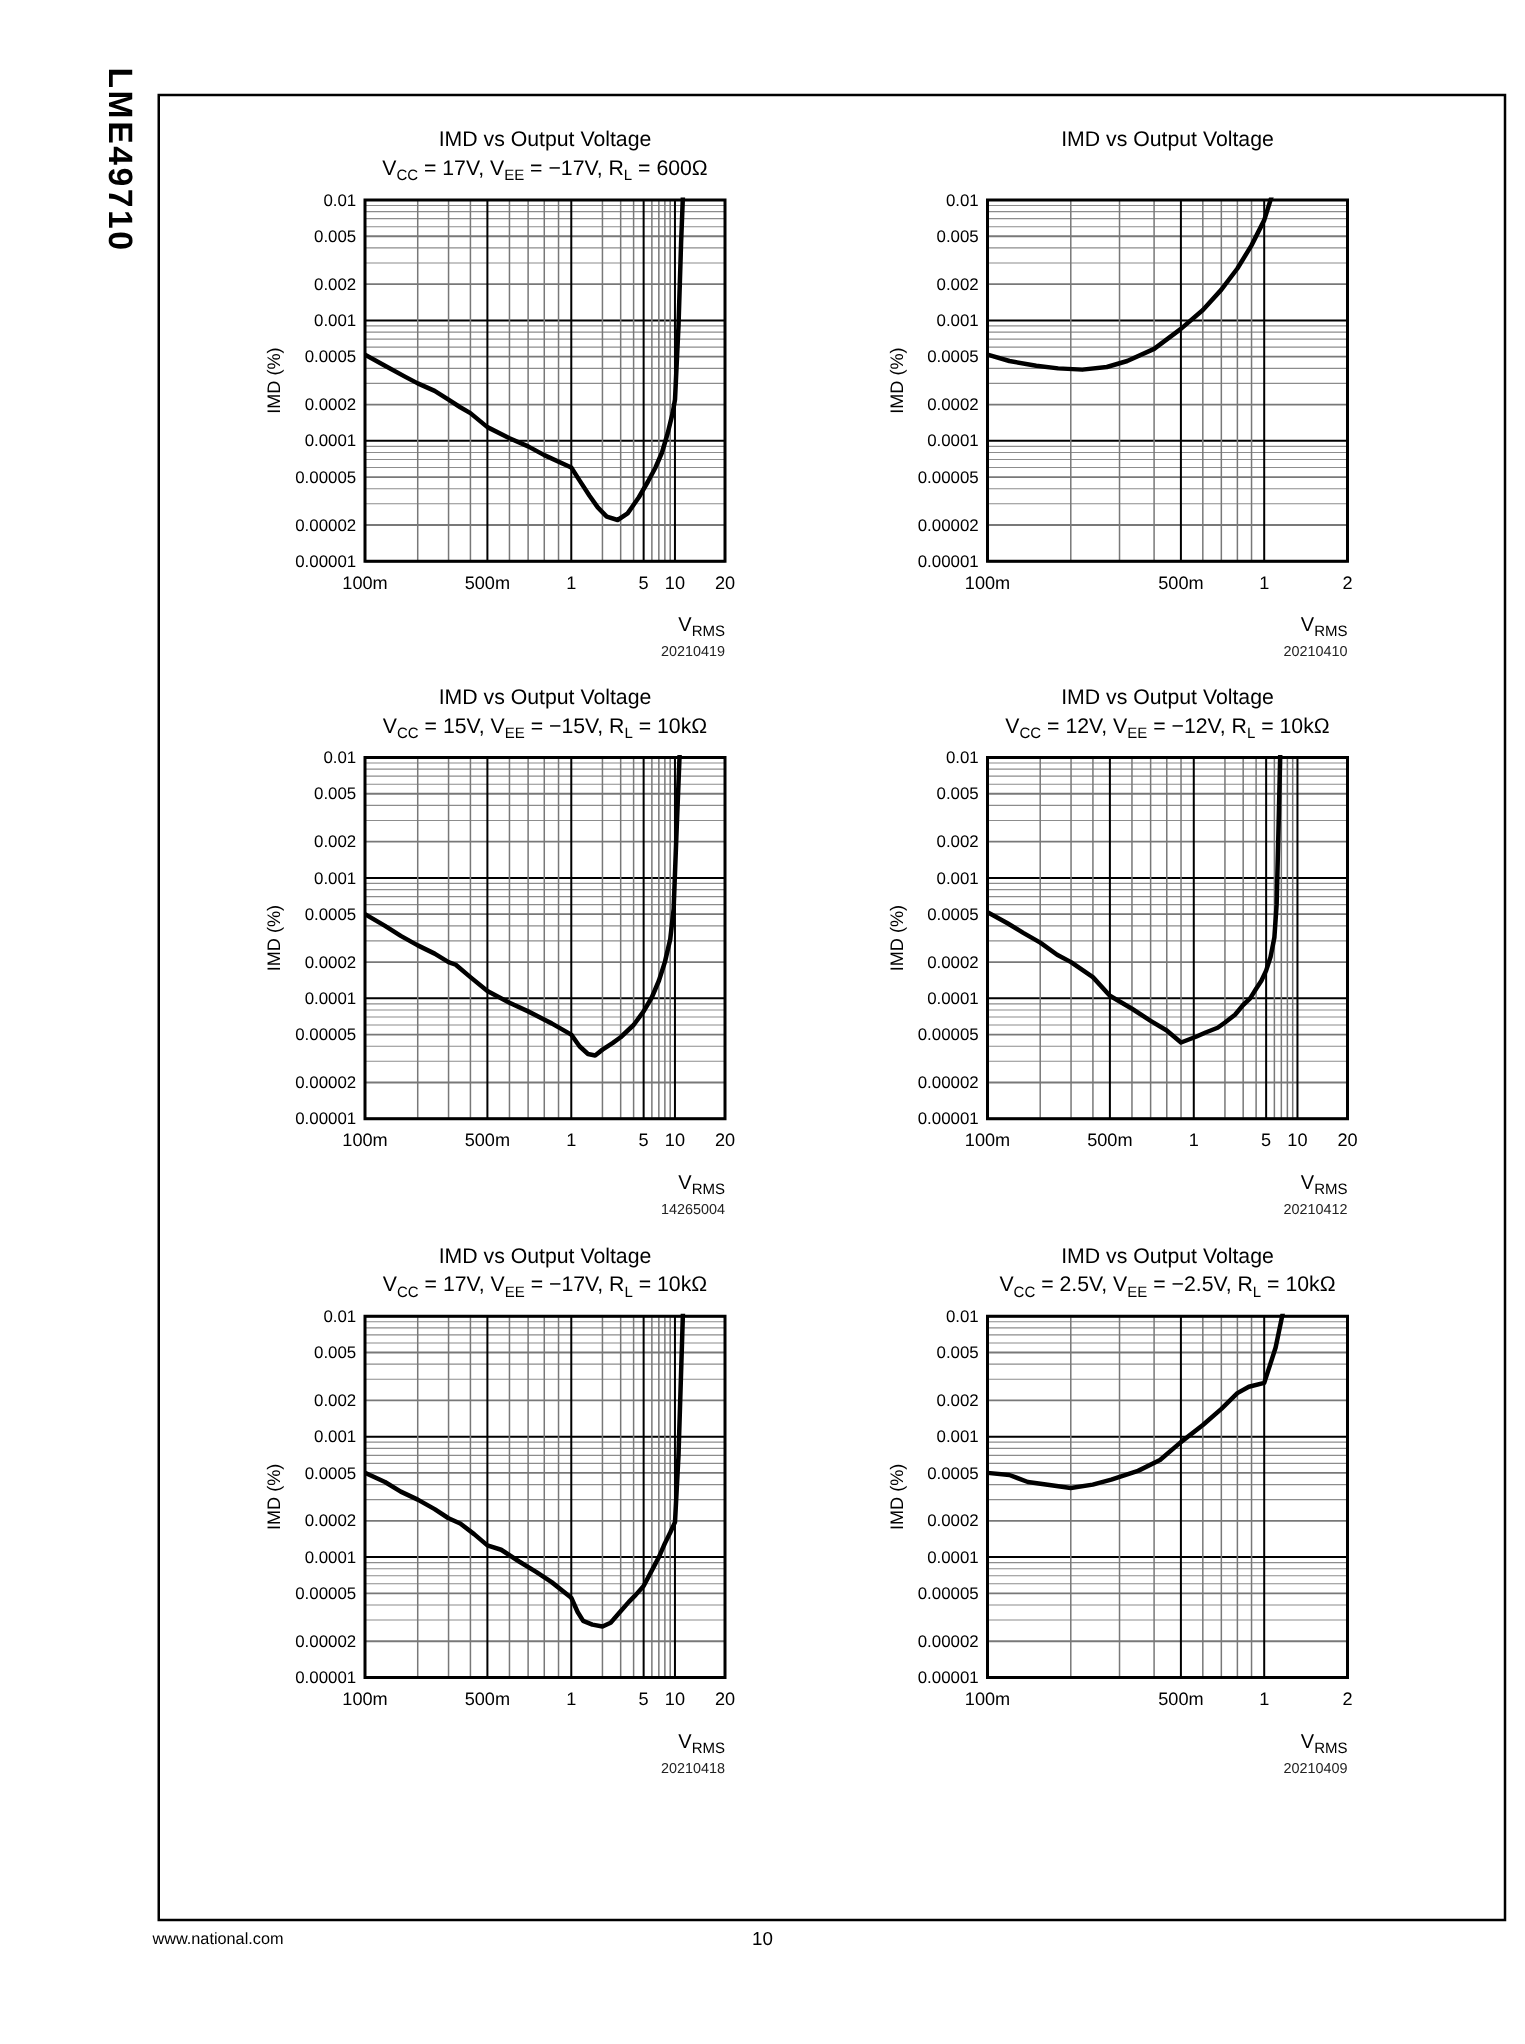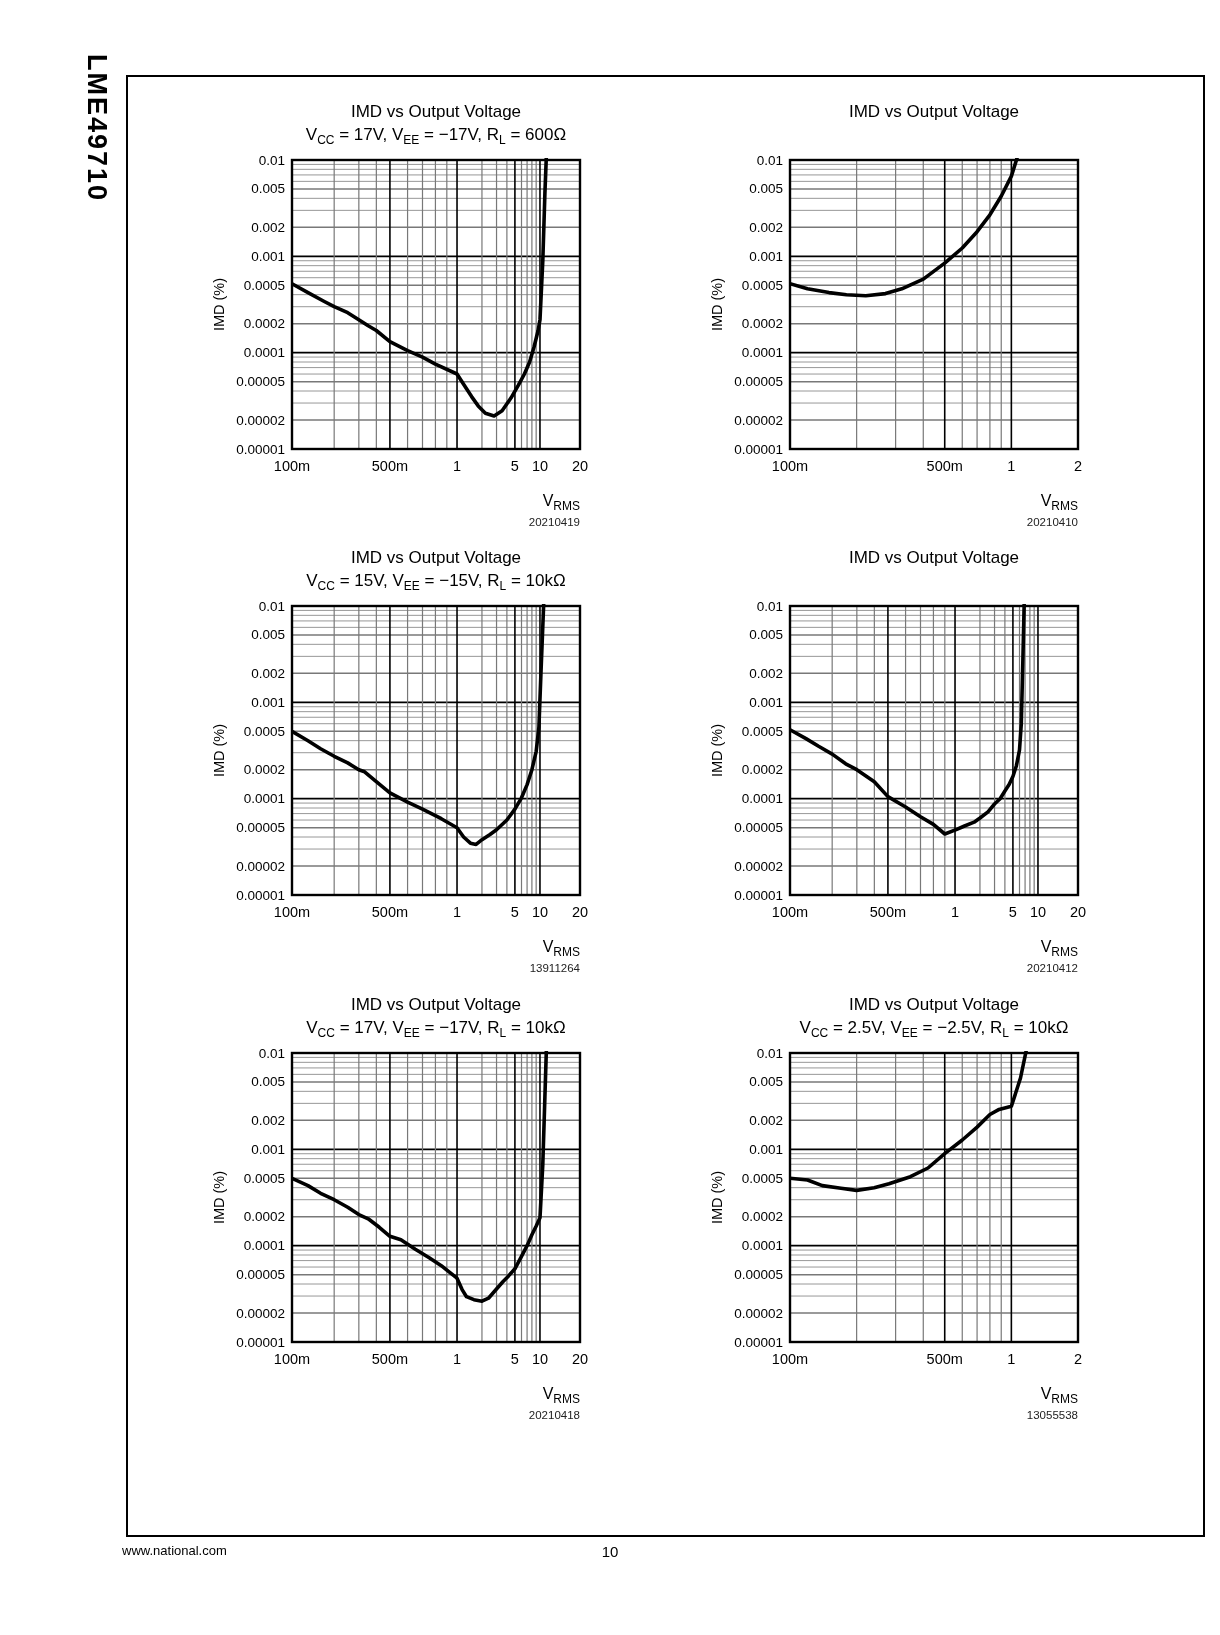--- a/index.html
+++ b/index.html
@@ -269,26 +269,27 @@
           <text x="77" y="303.5" text-anchor="end" font-size="13.5" fill="#000">0.00001</text>
           <text x="84" y="321" text-anchor="middle" font-size="14.5" fill="#000">100m</text>
           <text x="181.92000000000002" y="321" text-anchor="middle" font-size="14.5" fill="#000">500m</text>
           <text x="249.024" y="321" text-anchor="middle" font-size="14.5" fill="#000">1</text>
           <text x="306.91200000000003" y="321" text-anchor="middle" font-size="14.5" fill="#000">5</text>
           <text x="331.96799999999996" y="321" text-anchor="middle" font-size="14.5" fill="#000">10</text>
           <text x="372" y="321" text-anchor="middle" font-size="14.5" fill="#000">20</text>
           <text x="16" y="154.5" text-anchor="middle" font-size="14.5" fill="#000" transform="rotate(-90 16 154.5)">IMD (%)</text>
         </svg></div>
     <div class="chart-xlabel">V<sub>RMS</sub></div>
-    <div class="chart-code">13911264</div>
+    <div class="chart-code">14265004</div>
   </div>
 
   <div class="chart" style="left:706px;top:546px">
     <div class="chart-title">
       <div>IMD vs Output Voltage</div>
+      <div>V<sub>CC</sub> = 12V, V<sub>EE</sub> = −12V, R<sub>L</sub> = 10kΩ</div>
     </div>
     <div class="chart-svg"><svg width="380" height="334">
           <line x1="84" y1="299" x2="372" y2="299" stroke="#000000" stroke-width="1.6"></line>
           <line x1="84" y1="270.0007770843698" x2="372" y2="270.0007770843698" stroke="#787878" stroke-width="1.5"></line>
           <line x1="84" y1="253.0373191286725" x2="372" y2="253.0373191286725" stroke="#8c8c8c" stroke-width="0.9"></line>
           <line x1="84" y1="241.0015541687396" x2="372" y2="241.0015541687396" stroke="#8c8c8c" stroke-width="0.9"></line>
           <line x1="84" y1="231.66588958229687" x2="372" y2="231.66588958229687" stroke="#787878" stroke-width="1.5"></line>
           <line x1="84" y1="224.0380962130423" x2="372" y2="224.0380962130423" stroke="#8c8c8c" stroke-width="0.9"></line>
           <line x1="84" y1="217.58888881195992" x2="372" y2="217.58888881195992" stroke="#8c8c8c" stroke-width="0.9"></line>
           <line x1="84" y1="212.00233125310942" x2="372" y2="212.00233125310942" stroke="#8c8c8c" stroke-width="0.9"></line>
@@ -506,19 +507,19 @@
           <text x="77" y="236.16588958229687" text-anchor="end" font-size="13.5" fill="#000">0.00005</text>
           <text x="77" y="274.5007770843698" text-anchor="end" font-size="13.5" fill="#000">0.00002</text>
           <text x="77" y="303.5" text-anchor="end" font-size="13.5" fill="#000">0.00001</text>
           <text x="84" y="321" text-anchor="middle" font-size="14.5" fill="#000">100m</text>
           <text x="238.72614921997874" y="321" text-anchor="middle" font-size="14.5" fill="#000">500m</text>
           <text x="305.3630746099894" y="321" text-anchor="middle" font-size="14.5" fill="#000">1</text>
           <text x="372" y="321" text-anchor="middle" font-size="14.5" fill="#000">2</text>
           <text x="16" y="154.5" text-anchor="middle" font-size="14.5" fill="#000" transform="rotate(-90 16 154.5)">IMD (%)</text>
         </svg></div>
     <div class="chart-xlabel">V<sub>RMS</sub></div>
-    <div class="chart-code">13055538</div>
+    <div class="chart-code">20210409</div>
   </div>
 
   <div id="footer-url">www.national.com</div>
   <div id="footer-page">10</div>
 
 </div>
 
 </body></html>

